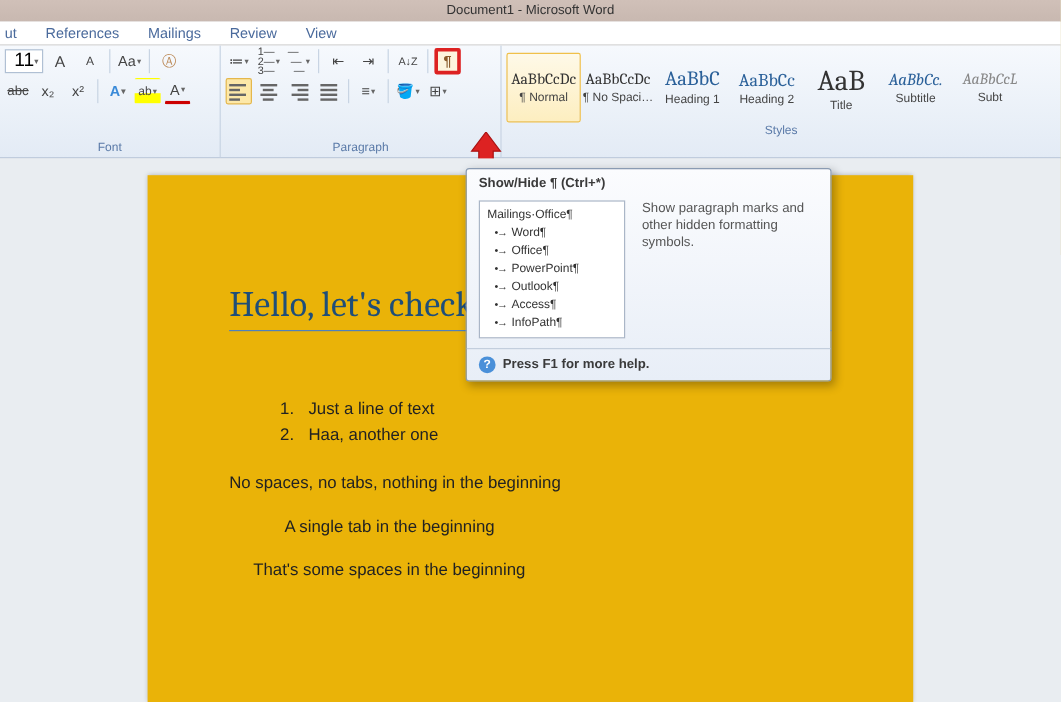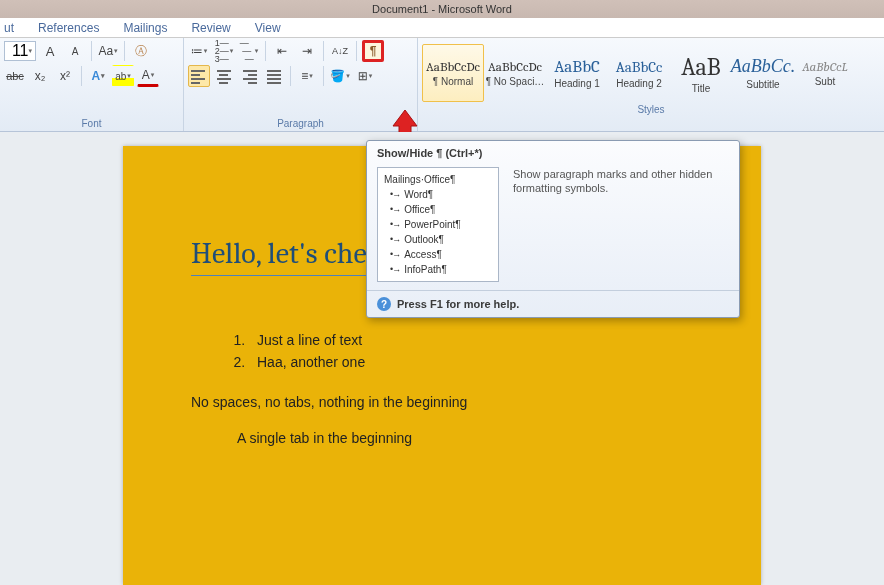--- a/index.html
+++ b/index.html
@@ -26,21 +26,21 @@
 .style-tile .prev{font-family:Cambria,serif;color:#444}
 .style-tile .name{font-size:10px;color:#444;margin-top:2px}
 .workspace{position:absolute;left:0;right:0;top:132px;bottom:0;background:#e9edf1;display:flex;justify-content:center;padding-top:14px}
 .page{width:638px;background:#eab308;box-shadow:0 0 4px rgba(0,0,0,.25);padding:90px 68px 0 68px;position:relative}
 .doc-title{font-family:Cambria,serif;font-size:30px;color:#1f4e79;border-bottom:1px solid #4f81bd;padding-bottom:4px;margin-bottom:56px}
 .olist{margin-left:58px;margin-bottom:24px}
 .olist li{font-size:14px;color:#222;margin-bottom:6px;padding-left:8px}
 .para{font-size:14px;color:#222;margin-bottom:20px}
 .para.tab{padding-left:46px}
 .para.sp{padding-left:20px}
-.tooltip{position:absolute;left:366px;top:140px;width:374px;background:linear-gradient(#fbfcfe,#e8eef7);border:1px solid #8a9bb2;border-radius:3px;box-shadow:2px 3px 8px rgba(0,0,0,.3);font-size:11px;color:#333;z-index:50}
+.tooltip{position:absolute;left:388px;top:140px;width:305px;background:linear-gradient(#fbfcfe,#e8eef7);border:1px solid #8a9bb2;border-radius:3px;box-shadow:2px 3px 8px rgba(0,0,0,.3);font-size:11px;color:#333;z-index:50}
 .tt-title{font-weight:bold;padding:6px 10px 4px;color:#3a3a3a}
 .tt-body{display:flex;padding:4px 10px 8px;gap:14px}
 .tt-thumb{width:122px;border:1px solid #aab6c7;background:#fff;padding:4px 6px;font-size:10px;line-height:15px;display:flex;flex-direction:column}
 .tt-thumb .bl{display:flex;align-items:center;gap:4px}
 .tt-thumb .bl::before{content:"•→";font-size:9px;letter-spacing:-1px;color:#333;margin-left:6px}
 .tt-desc{color:#555;flex:1;line-height:14px}
 .tt-foot{border-top:1px solid #c3cedd;padding:6px 10px;display:flex;align-items:center;gap:6px;font-weight:bold;color:#3a3a3a}
 .help-ico{width:14px;height:14px;border-radius:50%;background:#4a90d9;color:#fff;display:flex;align-items:center;justify-content:center;font-size:10px;font-weight:bold}
 .align-l{background:linear-gradient(#666,#666) 0 3px/14px 2px no-repeat,linear-gradient(#666,#666) 0 7px/9px 2px no-repeat,linear-gradient(#666,#666) 0 11px/14px 2px no-repeat,linear-gradient(#666,#666) 0 15px/9px 2px no-repeat;width:16px;height:18px}
 .align-c{background:linear-gradient(#666,#666) 1px 3px/14px 2px no-repeat,linear-gradient(#666,#666) 3px 7px/9px 2px no-repeat,linear-gradient(#666,#666) 1px 11px/14px 2px no-repeat,linear-gradient(#666,#666) 3px 15px/9px 2px no-repeat;width:16px;height:18px}
@@ -150,21 +150,21 @@
         </div>
         <div class="style-tile">
           <div class="prev" style="font-size: 15px; color: rgb(42, 96, 153);">AaBbCc</div>
           <div class="name">Heading 2</div>
         </div>
         <div class="style-tile">
           <div class="prev" style="font-size: 24px; color: rgb(51, 51, 51);">AaB</div>
           <div class="name">Title</div>
         </div>
         <div class="style-tile">
-          <div class="prev" style="font-size: 18px; color: rgb(42, 96, 153); font-style: italic; font-family: Liberation Serif, serif;">AaBbCc.</div>
+          <div class="prev" style="font-size: 14px; color: rgb(42, 96, 153); font-style: italic;">AaBbCc.</div>
           <div class="name">Subtitle</div>
         </div>
         <div class="style-tile">
           <div class="prev" style="font-size: 13px; color: rgb(136, 136, 136); font-style: italic;">AaBbCcL</div>
           <div class="name">Subt</div>
         </div>
       </div>
     <div class="group-label">Styles</div>
   </div>
 
@@ -177,20 +177,21 @@
 
 <div class="workspace">
   <div class="page">
     <div class="doc-title">Hello, let's check</div>
     <ol class="olist">
       <li>Just a line of text</li>
       <li>Haa, another one</li>
     </ol>
     <div class="para">No spaces, no tabs, nothing in the beginning</div>
     <div class="para tab">A single tab in the beginning</div>
+    <div class="para sp">That's some spaces in the beginning</div>
   </div>
 </div>
 
 <div class="tooltip">
   <div class="tt-title">Show/Hide ¶ (Ctrl+*)</div>
   <div class="tt-body">
     <div class="tt-thumb">
       <div>Mailings·Office¶</div>
       <div class="bl">
           <span>Word¶</span>

